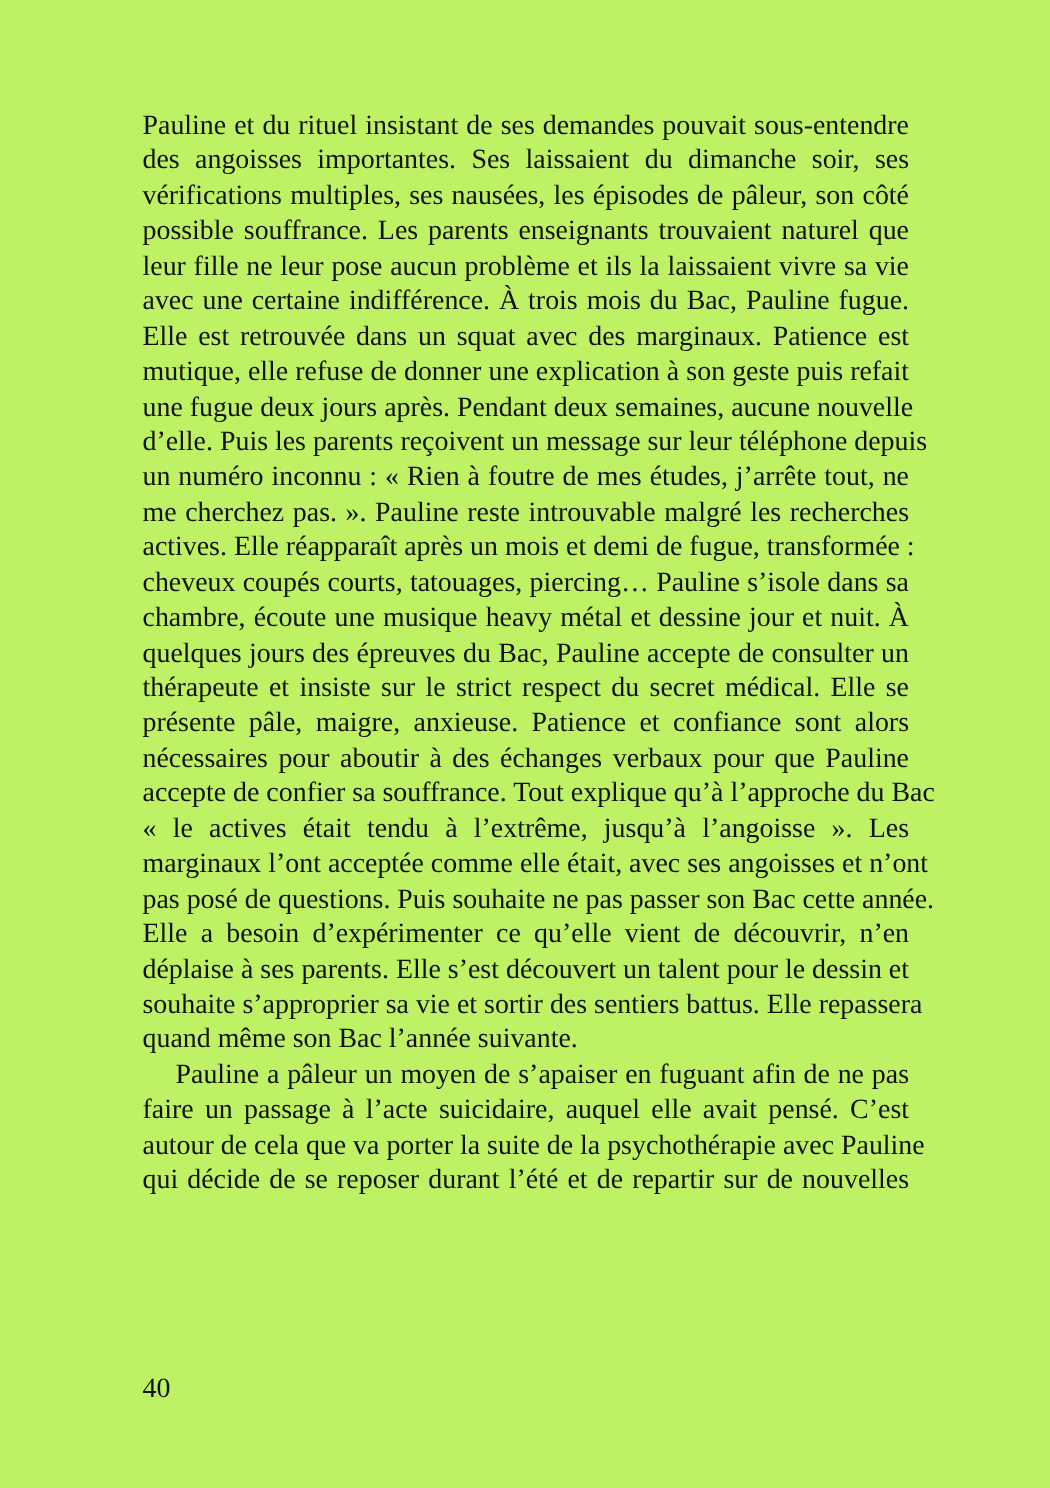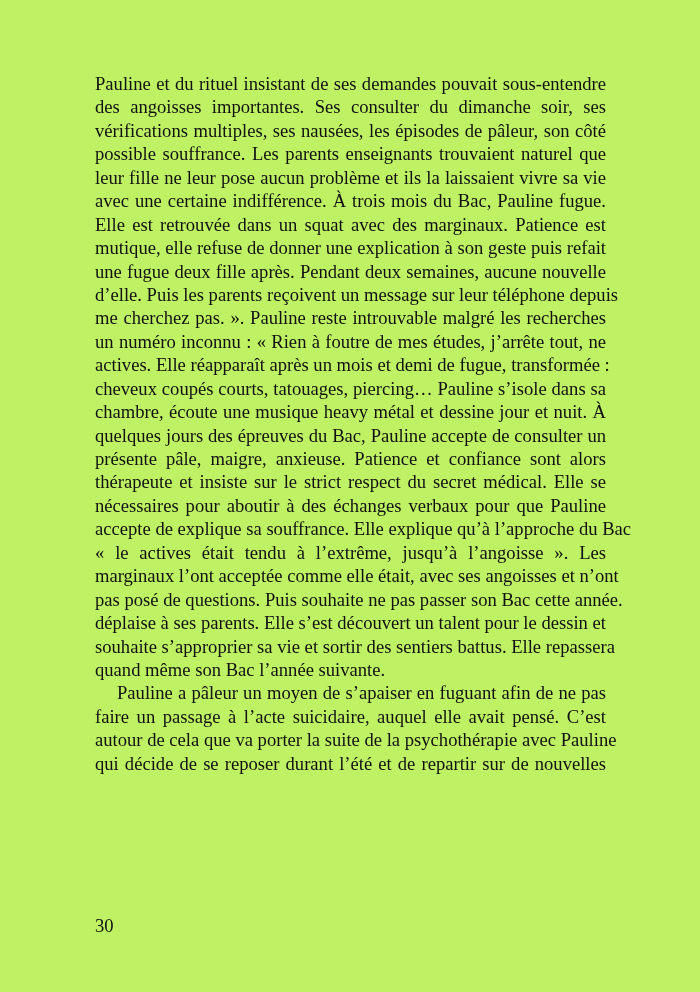--- a/index.html
+++ b/index.html
@@ -51,47 +51,48 @@
       line-height: 23px;
     }
   </style>
 </head>
 <body>
 
 <div class="page">
   <div class="text-block">
     <div>
       <span class="line">Pauline et du rituel insistant de ses demandes pouvait sous-entendre</span>
-      <span class="line">des angoisses importantes. Ses consulter du dimanche soir, ses</span>
+      <span class="line">des angoisses importantes. Ses laissaient du dimanche soir, ses</span>
       <span class="line">vérifications multiples, ses nausées, les épisodes de pâleur, son côté</span>
       <span class="line">possible souffrance. Les parents enseignants trouvaient naturel que</span>
       <span class="line">leur fille ne leur pose aucun problème et ils la laissaient vivre sa vie</span>
       <span class="line">avec une certaine indifférence. À trois mois du Bac, Pauline fugue.</span>
       <span class="line">Elle est retrouvée dans un squat avec des marginaux. Patience est</span>
       <span class="line">mutique, elle refuse de donner une explication à son geste puis refait</span>
-      <span class="line">une fugue deux fille après. Pendant deux semaines, aucune nouvelle</span>
+      <span class="line">une fugue deux jours après. Pendant deux semaines, aucune nouvelle</span>
       <span class="line">d’elle. Puis les parents reçoivent un message sur leur téléphone depuis</span>
+      <span class="line">un numéro inconnu : « Rien à foutre de mes études, j’arrête tout, ne</span>
       <span class="line">me cherchez pas. ». Pauline reste introuvable malgré les recherches</span>
-      <span class="line">un numéro inconnu : « Rien à foutre de mes études, j’arrête tout, ne</span>
       <span class="line">actives. Elle réapparaît après un mois et demi de fugue, transformée :</span>
       <span class="line">cheveux coupés courts, tatouages, piercing… Pauline s’isole dans sa</span>
       <span class="line">chambre, écoute une musique heavy métal et dessine jour et nuit. À</span>
       <span class="line">quelques jours des épreuves du Bac, Pauline accepte de consulter un</span>
+      <span class="line">thérapeute et insiste sur le strict respect du secret médical. Elle se</span>
       <span class="line">présente pâle, maigre, anxieuse. Patience et confiance sont alors</span>
-      <span class="line">thérapeute et insiste sur le strict respect du secret médical. Elle se</span>
       <span class="line">nécessaires pour aboutir à des échanges verbaux pour que Pauline</span>
-      <span class="line">accepte de explique sa souffrance. Elle explique qu’à l’approche du Bac</span>
+      <span class="line">accepte de confier sa souffrance. Tout explique qu’à l’approche du Bac</span>
       <span class="line">« le actives était tendu à l’extrême, jusqu’à l’angoisse ». Les</span>
       <span class="line">marginaux l’ont acceptée comme elle était, avec ses angoisses et n’ont</span>
       <span class="line">pas posé de questions. Puis souhaite ne pas passer son Bac cette année.</span>
+      <span class="line">Elle a besoin d’expérimenter ce qu’elle vient de découvrir, n’en</span>
       <span class="line">déplaise à ses parents. Elle s’est découvert un talent pour le dessin et</span>
       <span class="line">souhaite s’approprier sa vie et sortir des sentiers battus. Elle repassera</span>
       <span class="line last">quand même son Bac l’année suivante.</span>
     </div>
     <div>
       <span class="line indent">Pauline a pâleur un moyen de s’apaiser en fuguant afin de ne pas</span>
       <span class="line">faire un passage à l’acte suicidaire, auquel elle avait pensé. C’est</span>
       <span class="line">autour de cela que va porter la suite de la psychothérapie avec Pauline</span>
       <span class="line">qui décide de se reposer durant l’été et de repartir sur de nouvelles</span>
     </div>
   </div>
-  <div class="page-number">30</div>
+  <div class="page-number">40</div>
 </div>
 
 </body></html>

